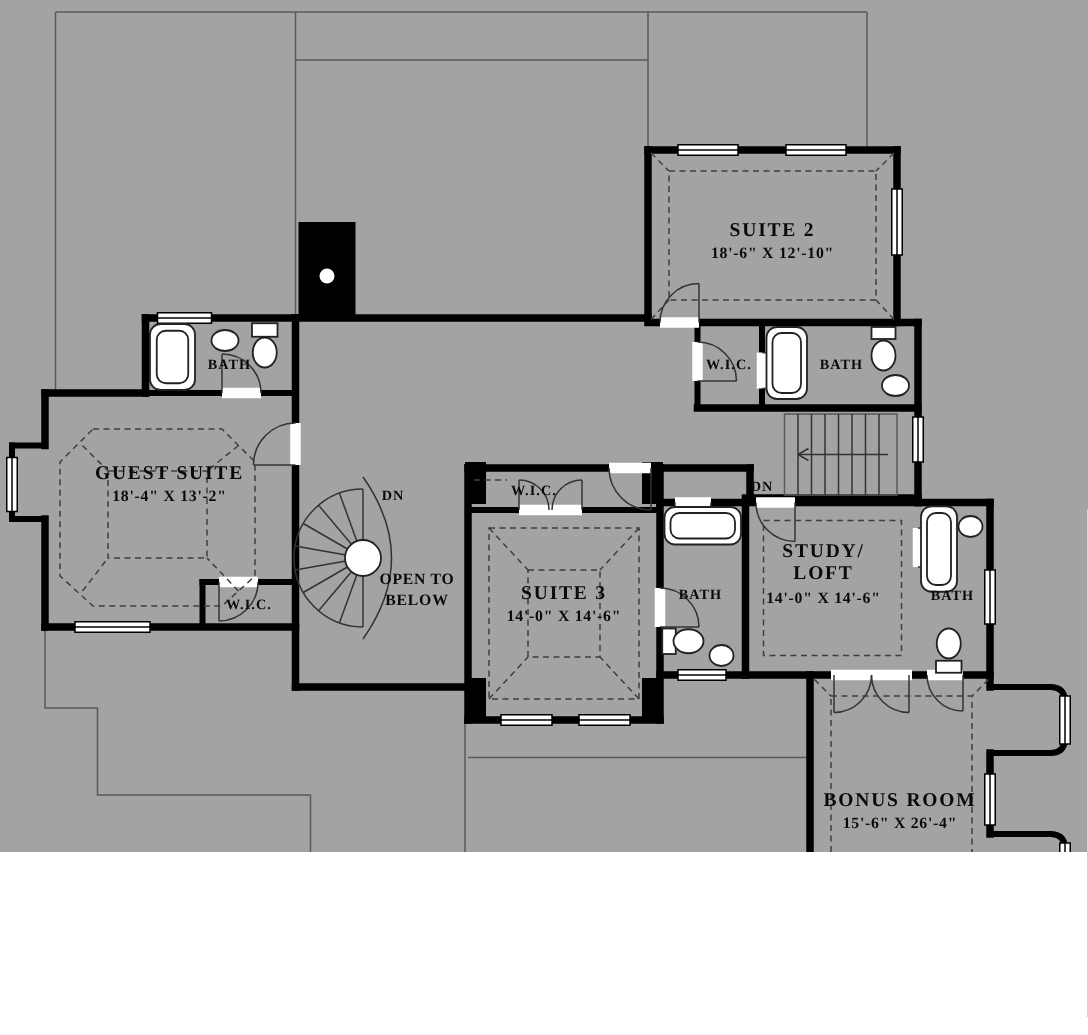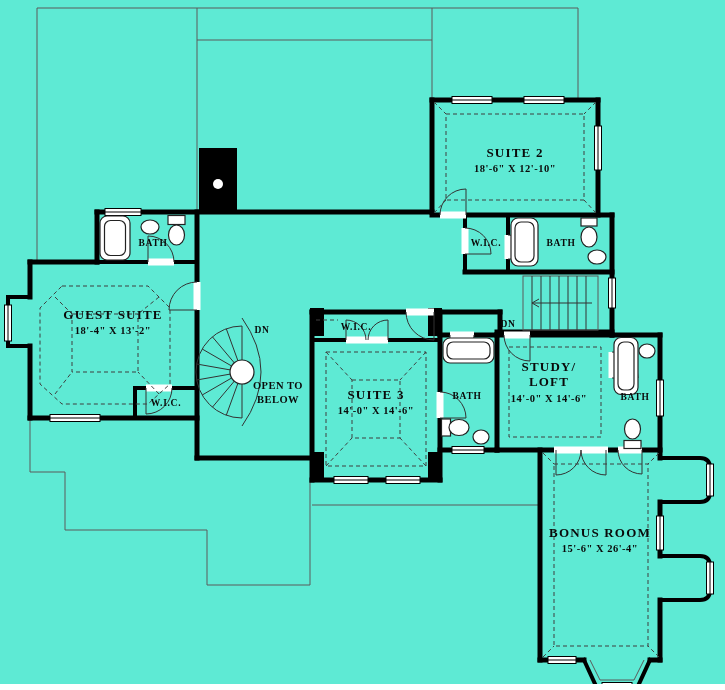--- a/index.html
+++ b/index.html
@@ -1,16 +1,16 @@
 <!DOCTYPE html>
 <html><head>
 <meta charset="utf-8">
 <style>
   html,body{margin:0;padding:0;background:#fff;}
-  .plan-wrap{position:relative;width:725px;height:684px;background:#5eead4;overflow:hidden;}
+  .plan-wrap{position:relative;width:725px;height:568px;background:#a3a3a3;overflow:hidden;}
   svg{display:block;}
   
   .wall{stroke:#000;stroke-width:5;stroke-linecap:square;fill:none;}
   .wallin{stroke:#000;stroke-width:4;stroke-linecap:square;fill:none;}
   .thin{stroke:#5a5a5a;stroke-width:1;fill:none;}
   .dash{stroke:#3f3f3f;stroke-width:1;stroke-dasharray:4 3;fill:none;}
   .fix{fill:#ffffff;stroke:#222;stroke-width:1.2;}
   .win{fill:#ffffff;stroke:#000;stroke-width:1;}
   .winline{stroke:#000;stroke-width:1;fill:none;}
   .gap{fill:#ffffff;stroke:none;}

